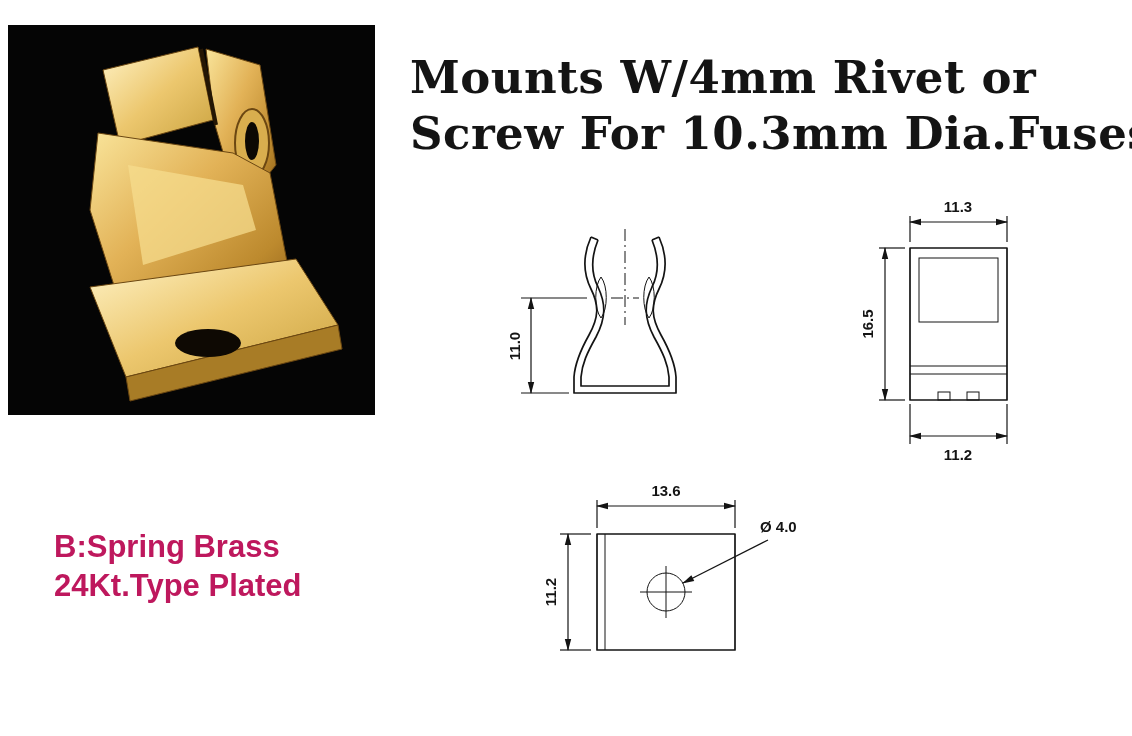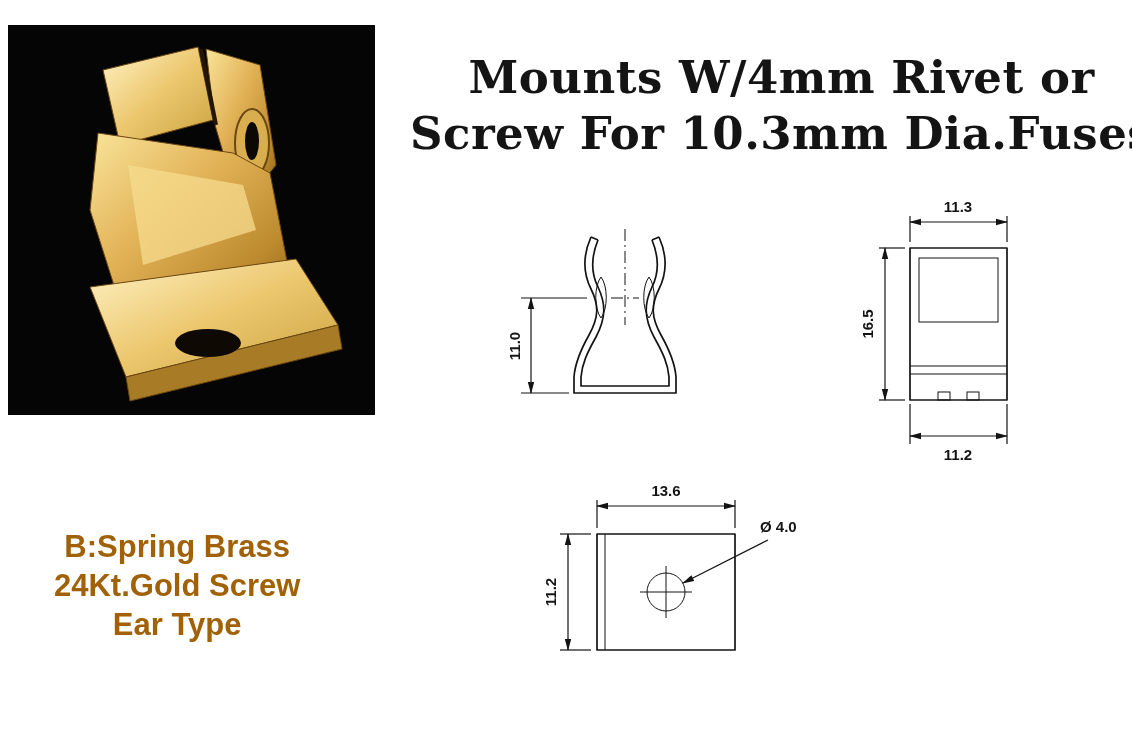--- a/index.html
+++ b/index.html
@@ -1,34 +1,34 @@
 <!DOCTYPE html>
 <html><head>
 <meta charset="utf-8">
 <style>
   * { margin:0; padding:0; box-sizing:border-box; }
   html,body { background:#ffffff; }
   .page {
     position:relative; width:1132px; height:704px; background:#ffffff;
-    overflow:hidden; font-family:"Liberation Sans", sans-serif; color:#111;text-align:center;
+    overflow:hidden; font-family:"Liberation Sans", sans-serif; color:#111;
   }
   .photo {
     position:absolute; left:8px; top:25px; width:367px; height:390px;
     background:#050505;
   }
   .title {
     position:absolute; left:410px; top:50px;
     font-family:"DejaVu Serif", serif; font-weight:bold;
     font-size:45px; line-height:1.24; color:#141414; letter-spacing:0.5px;
     white-space:nowrap;
   }
   .specs {
     position:absolute; left:54px; top:527px;
     font-family:"Liberation Sans", sans-serif; font-weight:bold;
-    font-size:31px; line-height:1.26; color:#a16207;
+    font-size:31px; line-height:1.26; color:#be185d;
   }
   .front-view { position:absolute; left:495px; top:225px; }
   .side-view  { position:absolute; left:835px; top:188px; }
   .top-view   { position:absolute; left:512px; top:472px; }
   svg text {
     font-family:"Liberation Sans", sans-serif; font-weight:bold;
     font-size:15px; fill:#141414;
   }
   .draw { stroke:#141414; stroke-width:1.7; fill:none; stroke-linejoin:round; }
   .thin { stroke:#141414; stroke-width:1;   fill:none; }
@@ -159,17 +159,16 @@
       <text text-anchor="middle" x="44" y="120" transform="rotate(-90 44 120)">11.2</text>
     </g>
     <g>
       <line class="dim" x1="256" y1="68" x2="171" y2="111" marker-end="url(#arrT)"></line>
       <text text-anchor="start" x="248" y="60">Ø 4.0</text>
     </g>
   </svg>
 
   <div class="specs">
     <div>B:Spring Brass</div>
-    <div>24Kt.Gold Screw</div>
-    <div>Ear Type</div>
+    <div>24Kt.Type Plated</div>
   </div>
 
 </div>
 
 </body></html>

